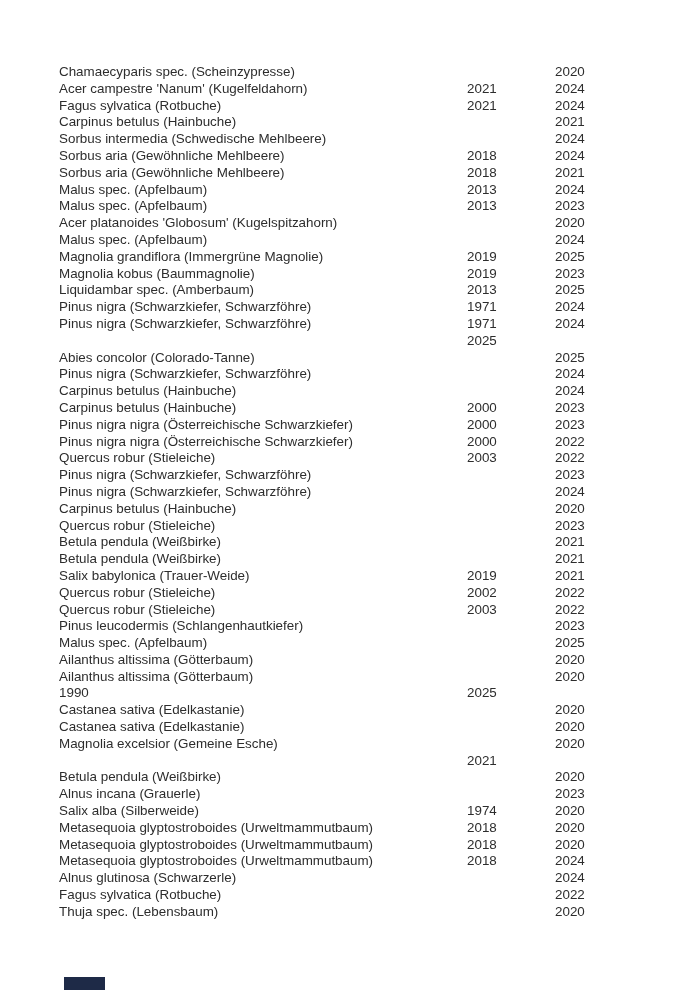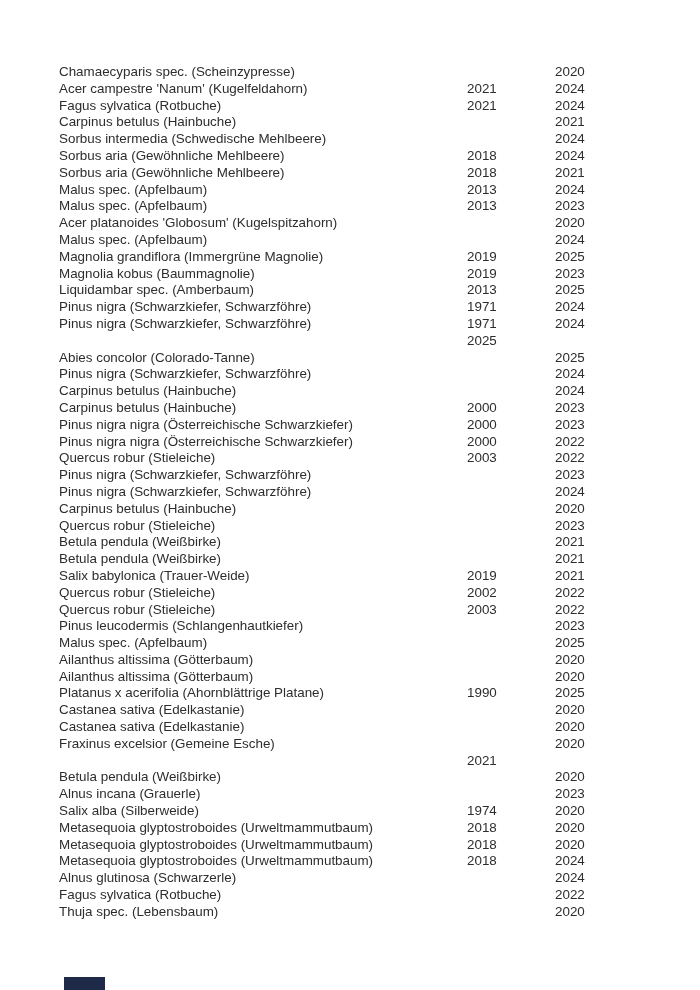--- a/index.html
+++ b/index.html
@@ -260,39 +260,38 @@
     <span class="cell">2020</span>
   </div>
 
   <div class="row">
     <span class="cell">Ailanthus altissima (Götterbaum)</span>
     <span class="cell"></span>
     <span class="cell">2020</span>
   </div>
 
   <div class="row">
-    <span class="cell">Platanus x acerifolia (Ahornblättrige Platane)</span>
     <span class="cell">1990</span>
     <span class="cell">2025</span>
   </div>
 
   <div class="row">
     <span class="cell">Castanea sativa (Edelkastanie)</span>
     <span class="cell"></span>
     <span class="cell">2020</span>
   </div>
 
   <div class="row">
     <span class="cell">Castanea sativa (Edelkastanie)</span>
     <span class="cell"></span>
     <span class="cell">2020</span>
   </div>
 
   <div class="row">
-    <span class="cell">Fraxinus excelsior (Gemeine Esche)</span>
+    <span class="cell">Magnolia excelsior (Gemeine Esche)</span>
     <span class="cell"></span>
     <span class="cell">2020</span>
   </div>
 
   <div class="row">
     <span class="cell"></span>
     <span class="cell">2021</span>
   </div>
 
   <div class="row">

